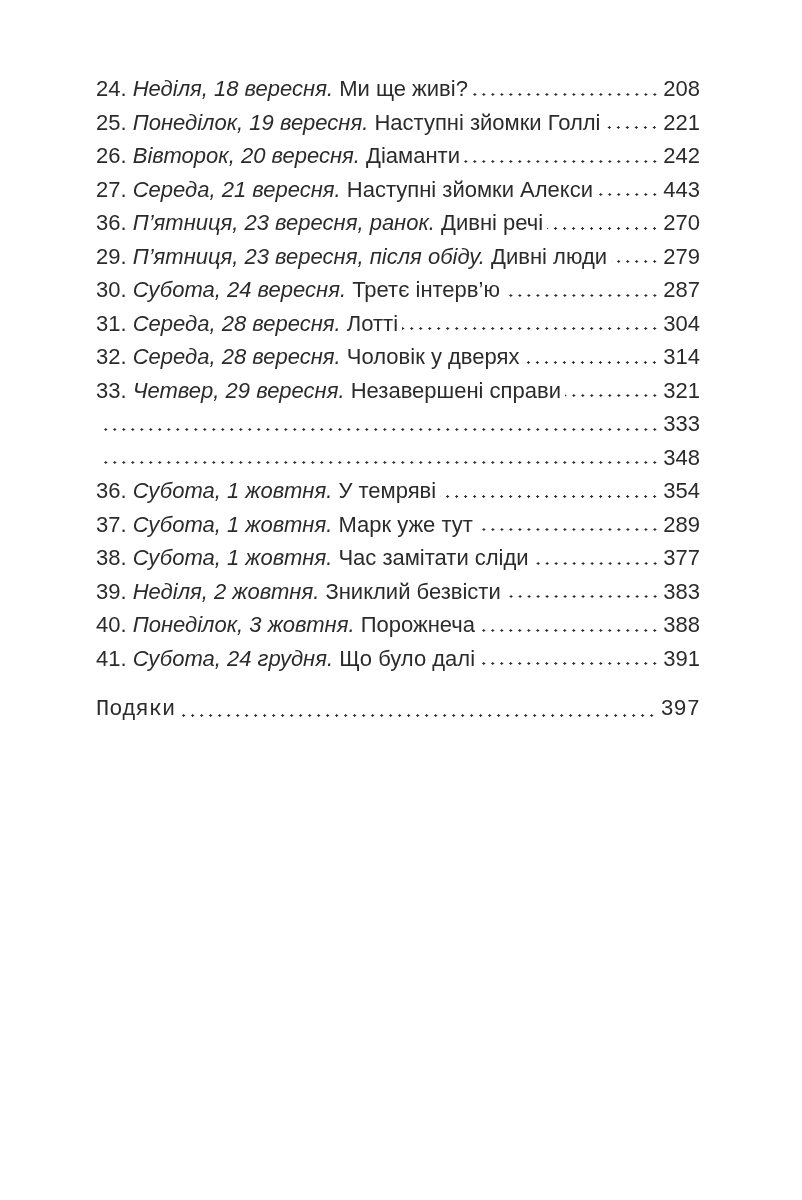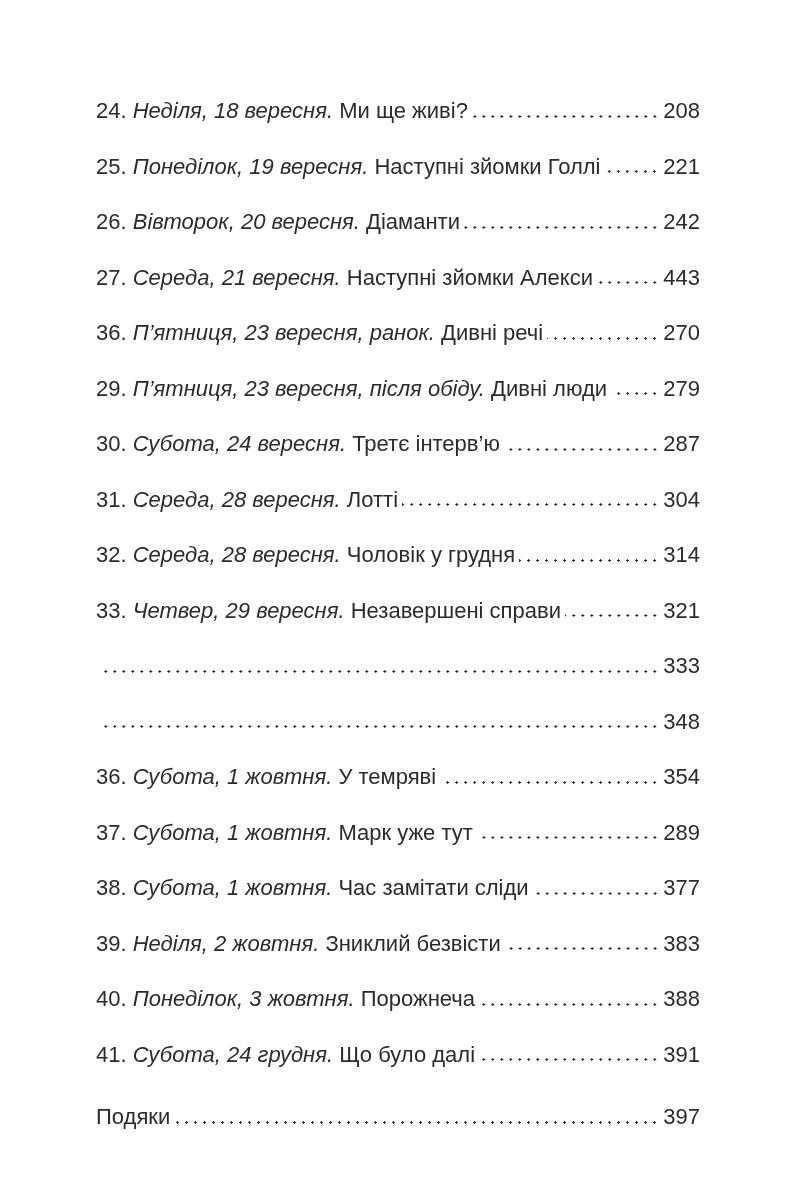--- a/index.html
+++ b/index.html
@@ -17,21 +17,20 @@
     font-family: "Liberation Sans", "DejaVu Sans", sans-serif;
     font-size: 22px;
     line-height: 33.5px;
     padding: 72px 102px 0 96px;
     overflow: hidden;
   }
   .toc-row {
     display: flex;
     align-items: baseline;
     height: 33.5px;
-    margin-top: 22px;
   }
   .entry-text {
     flex: 0 0 auto;
     white-space: nowrap;
   }
   .date {
     font-style: italic;
   }
   .dots {
     flex: 1 1 0;
@@ -42,21 +41,22 @@
     background-image: radial-gradient(circle, currentColor 1.15px, rgba(0,0,0,0) 1.4px);
     background-size: 9px 3px;
     background-repeat: repeat-x;
     background-position: right 2px bottom 10px;
   }
   .pageno {
     flex: 0 0 auto;
     white-space: nowrap;
   }
   .ack-row {
-    margin-top: 29px;
+    margin-top: 18px;
+    font-family: Liberation Mono, monospace;
   }
 </style>
 </head>
 <body>
 
 <div class="page">
 
   <div id="toc-list">
   <div class="toc-row">
     <span class="entry-text"><span class="num">24.</span> <span class="date">Неділя, 18 вересня.</span> <span class="title">Ми ще живі?</span></span>
@@ -100,21 +100,21 @@
     <span class="pageno">287</span>
   </div>
 
   <div class="toc-row">
     <span class="entry-text"><span class="num">31.</span> <span class="date">Середа, 28 вересня.</span> <span class="title">Лотті</span></span>
     <span class="dots"></span>
     <span class="pageno">304</span>
   </div>
 
   <div class="toc-row">
-    <span class="entry-text"><span class="num">32.</span> <span class="date">Середа, 28 вересня.</span> <span class="title">Чоловік у грудня</span></span>
+    <span class="entry-text"><span class="num">32.</span> <span class="date">Середа, 28 вересня.</span> <span class="title">Чоловік у дверях</span></span>
     <span class="dots"></span>
     <span class="pageno">314</span>
   </div>
 
   <div class="toc-row">
     <span class="entry-text"><span class="num">33.</span> <span class="date">Четвер, 29 вересня.</span> <span class="title">Незавершені справи</span></span>
     <span class="dots"></span>
     <span class="pageno">321</span>
   </div>
 

